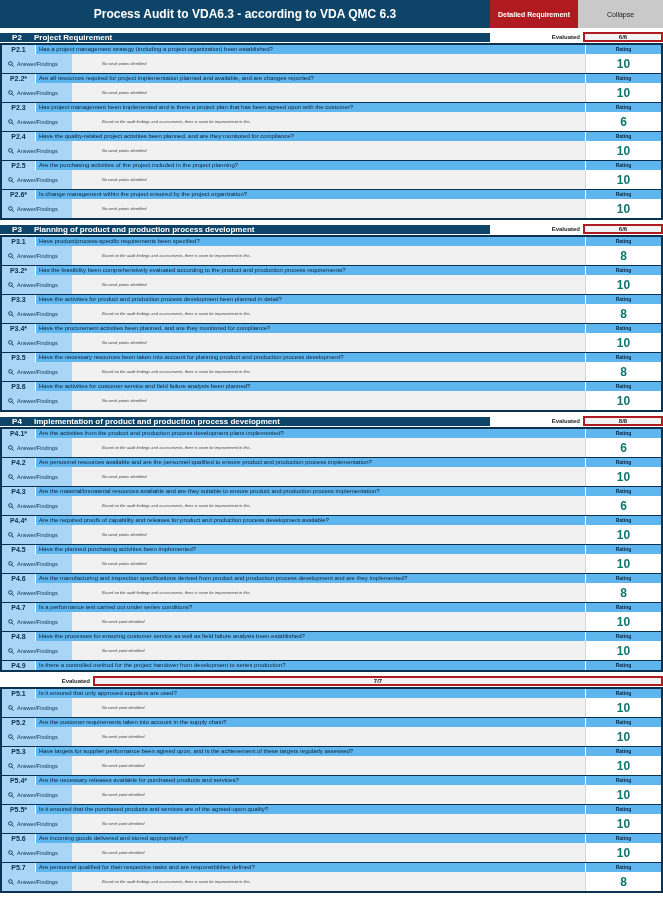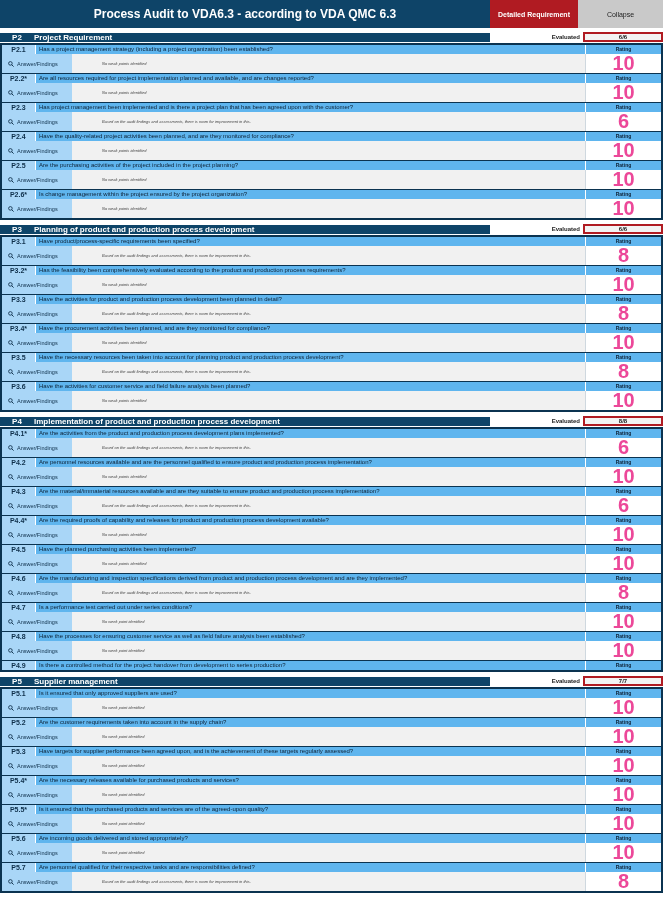--- a/index.html
+++ b/index.html
@@ -72,21 +72,21 @@
     width: 70px; background: #a9d6f7; color: #0e2f4a;
     font-size: 5.5px; display: flex; align-items: center; padding-left: 6px; gap: 3px;
     cursor: pointer;
   }
   .a-row .a-text {
     flex: 1; background: #f1f1f1; font-size: 4px; font-style: italic; color: #444;
     display: flex; align-items: center; padding-left: 30px;
     white-space: nowrap; overflow: hidden;
   }
   .a-row .a-rating {
-    width: 76px; background: #fff; font-size: 20px; font-weight: bold; color: #ec4899;
+    width: 76px; background: #fff; font-size: 12px; font-weight: bold; color: #0f766e;
     display: flex; align-items: center; justify-content: center;
     border-left: 1px solid #cfd8df;
   }
   .sec-bottom { border-bottom: 2px solid #0b3350; }
   svg.mag { width: 6px; height: 6px; }
 </style>
 </head>
 <body>
 
 <div class="topbar">
@@ -516,24 +516,20 @@
       <div class="q-id">P4.9</div>
       <div class="q-text">Is there a controlled method for the project handover from development to series production?</div>
       <div class="q-rating-label">Rating</div>
     </div>
   </div>
 </div>
   </div>
 <div class="section-gap"></div>
   <div class="section">
     <div class="sec-head">
-      <div class="sec-bar">
-        <span class="sec-id">P5</span>
-        <span class="sec-title">Supplier management</span>
-      </div>
       <div class="sec-eval">Evaluated</div>
       <div class="sec-count">7/7</div>
     </div>
     <div class="q-block sec-bottom">
   <div>
     <div class="q-row">
       <div class="q-id">P5.1</div>
       <div class="q-text">Is it ensured that only approved suppliers are used?</div>
       <div class="q-rating-label">Rating</div>
     </div>

